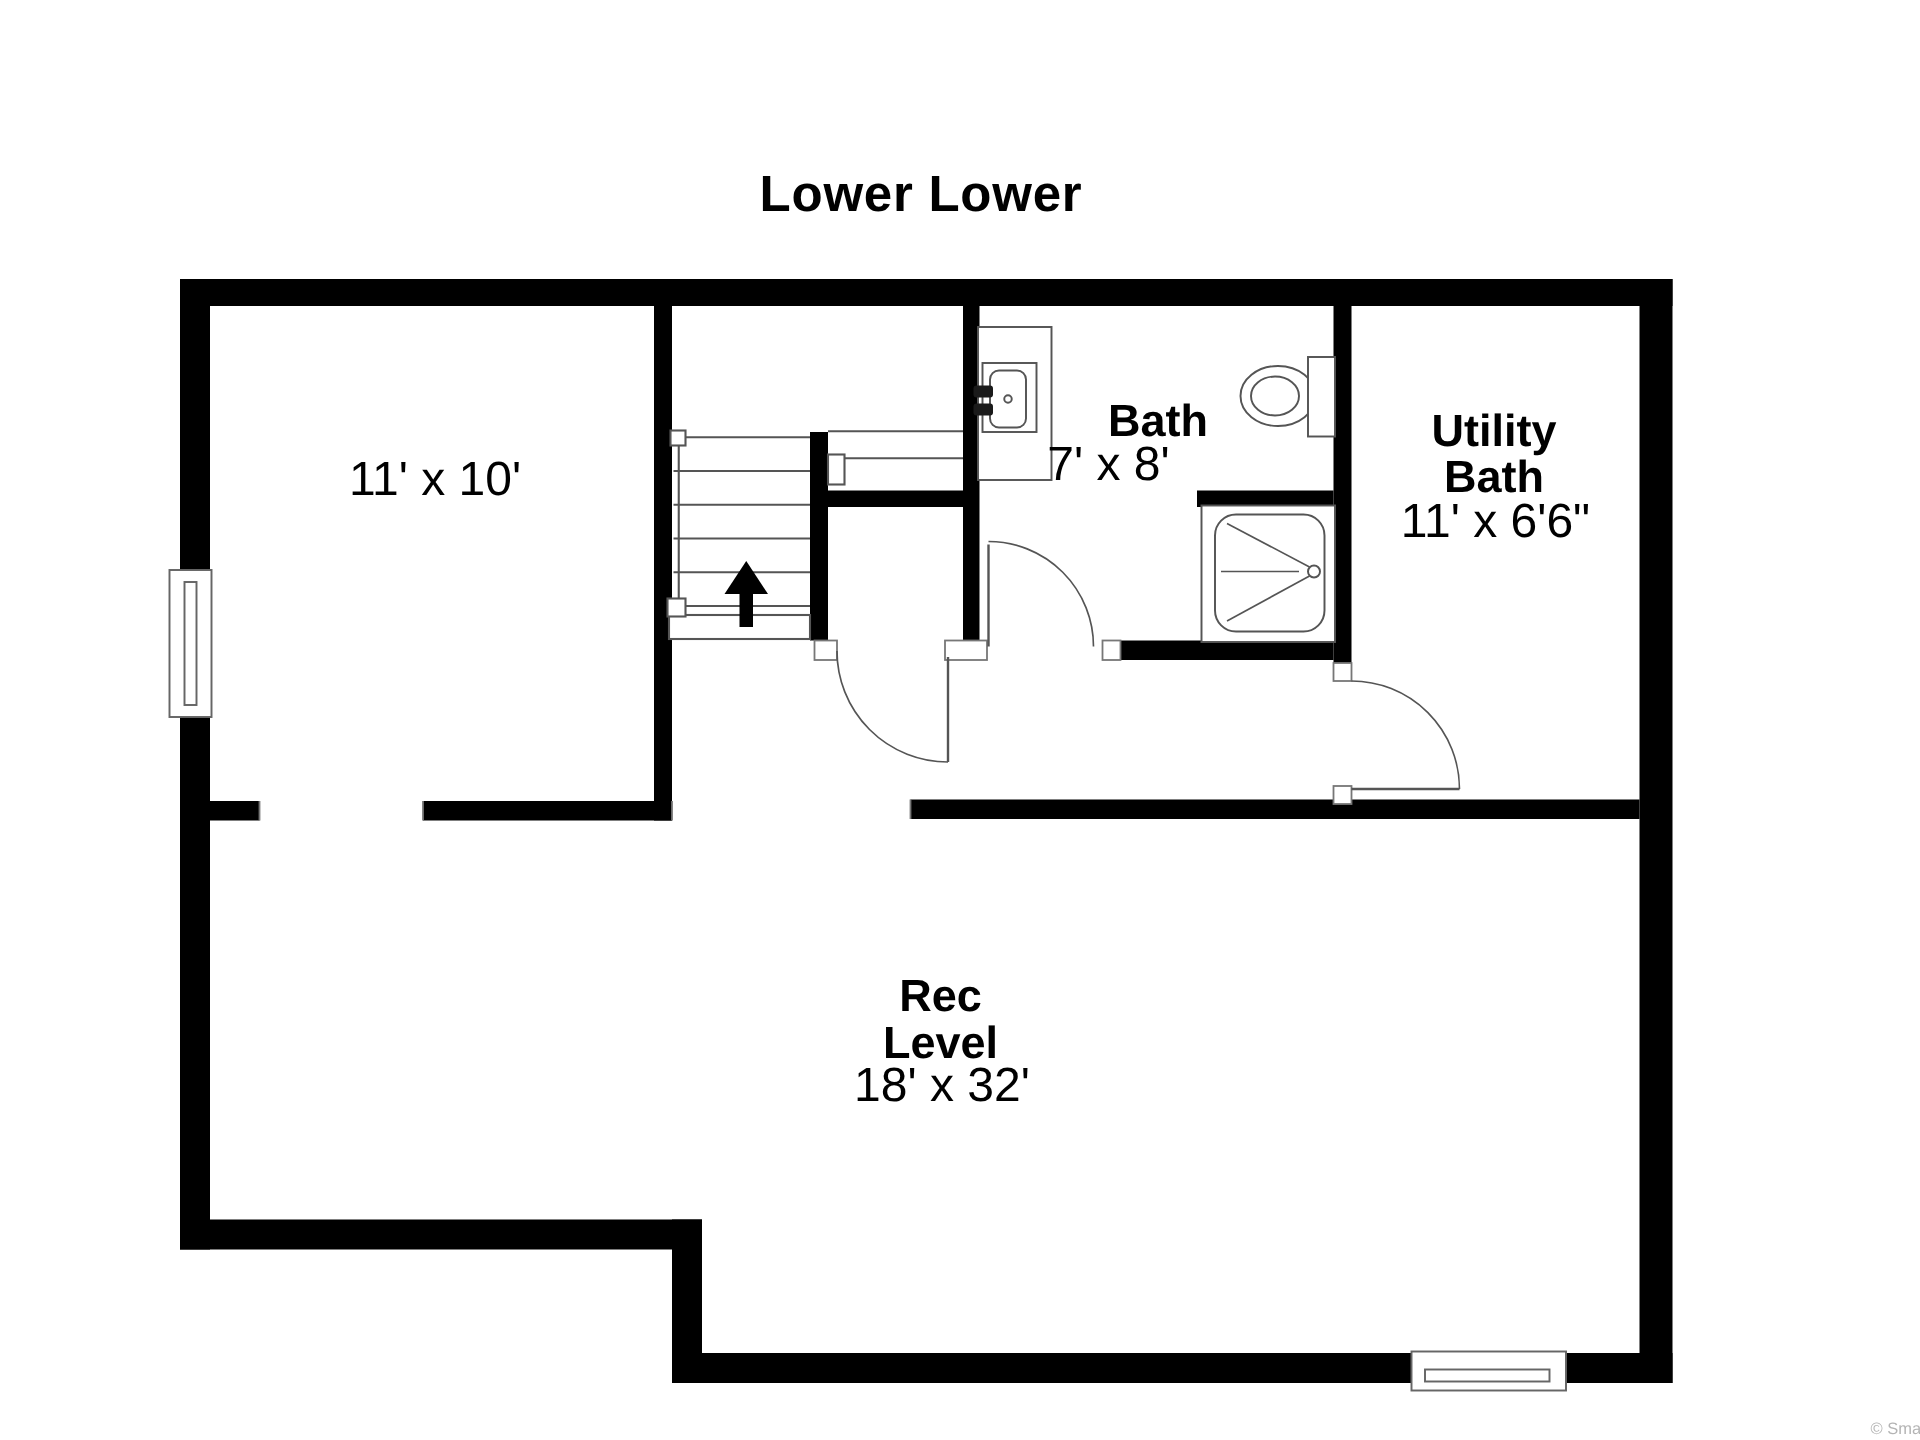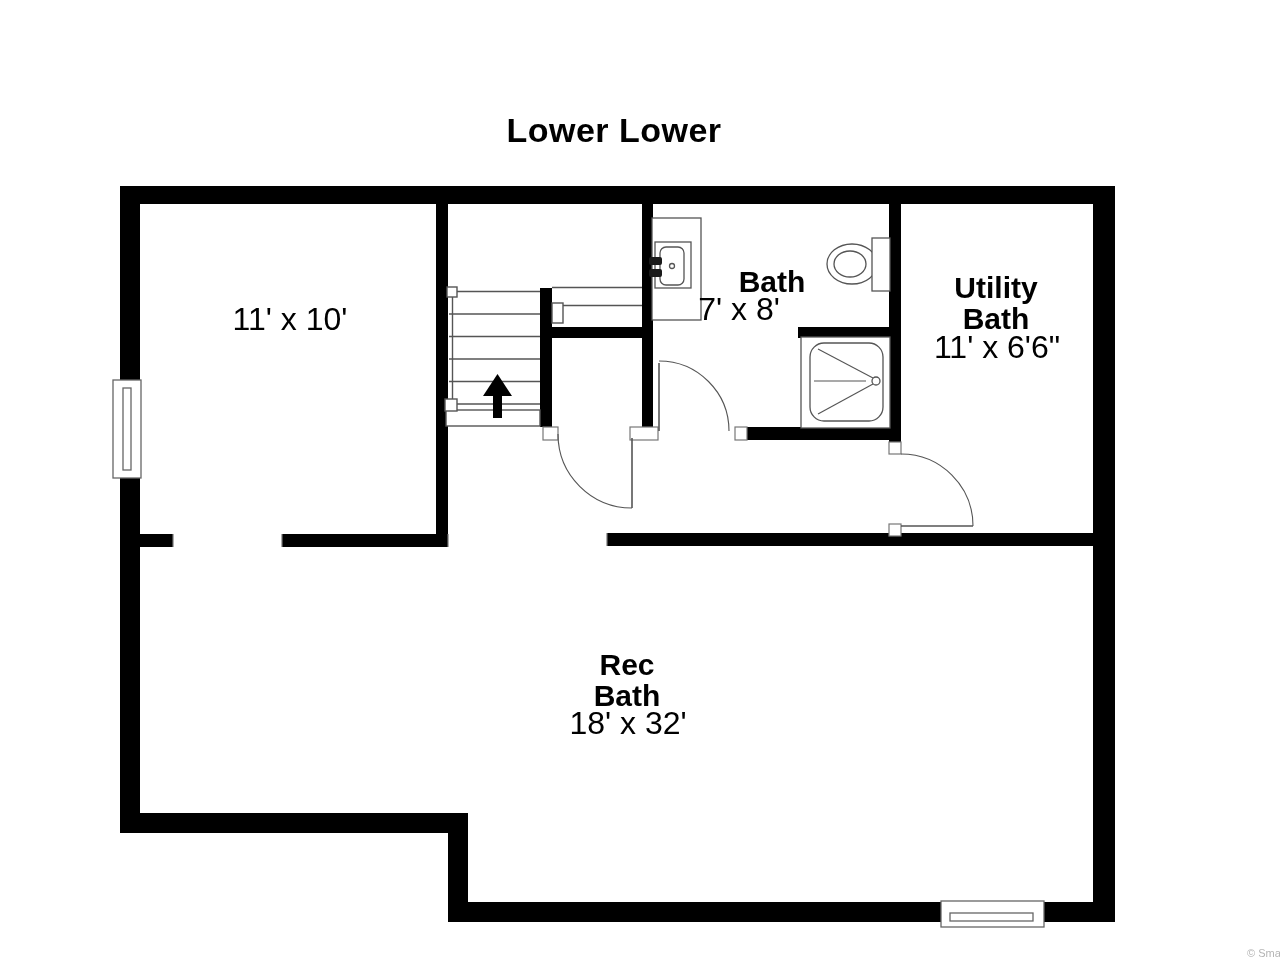--- a/index.html
+++ b/index.html
@@ -133,17 +133,17 @@
   <div class="label room-dims" style="left:290px; top:319px;">11' x 10'</div>
 
   <div class="label room-name" style="left:772px; top:281px;">Bath</div>
   <div class="label room-dims" style="left:739px; top:309px;">7' x 8'</div>
 
   <div class="label room-name" style="left:996px; top:303px;">Utility
 Bath</div>
   <div class="label room-dims" style="left:997px; top:347px;">11' x 6'6"</div>
 
   <div class="label room-name" style="left:627px; top:680px;">Rec
-Bath</div>
+Level</div>
   <div class="label room-dims" style="left:628px; top:723px;">18' x 32'</div>
 
   <div class="watermark" style="left:1247px; top:947px;">© Smar</div>
 </div>
 
 </body></html>

